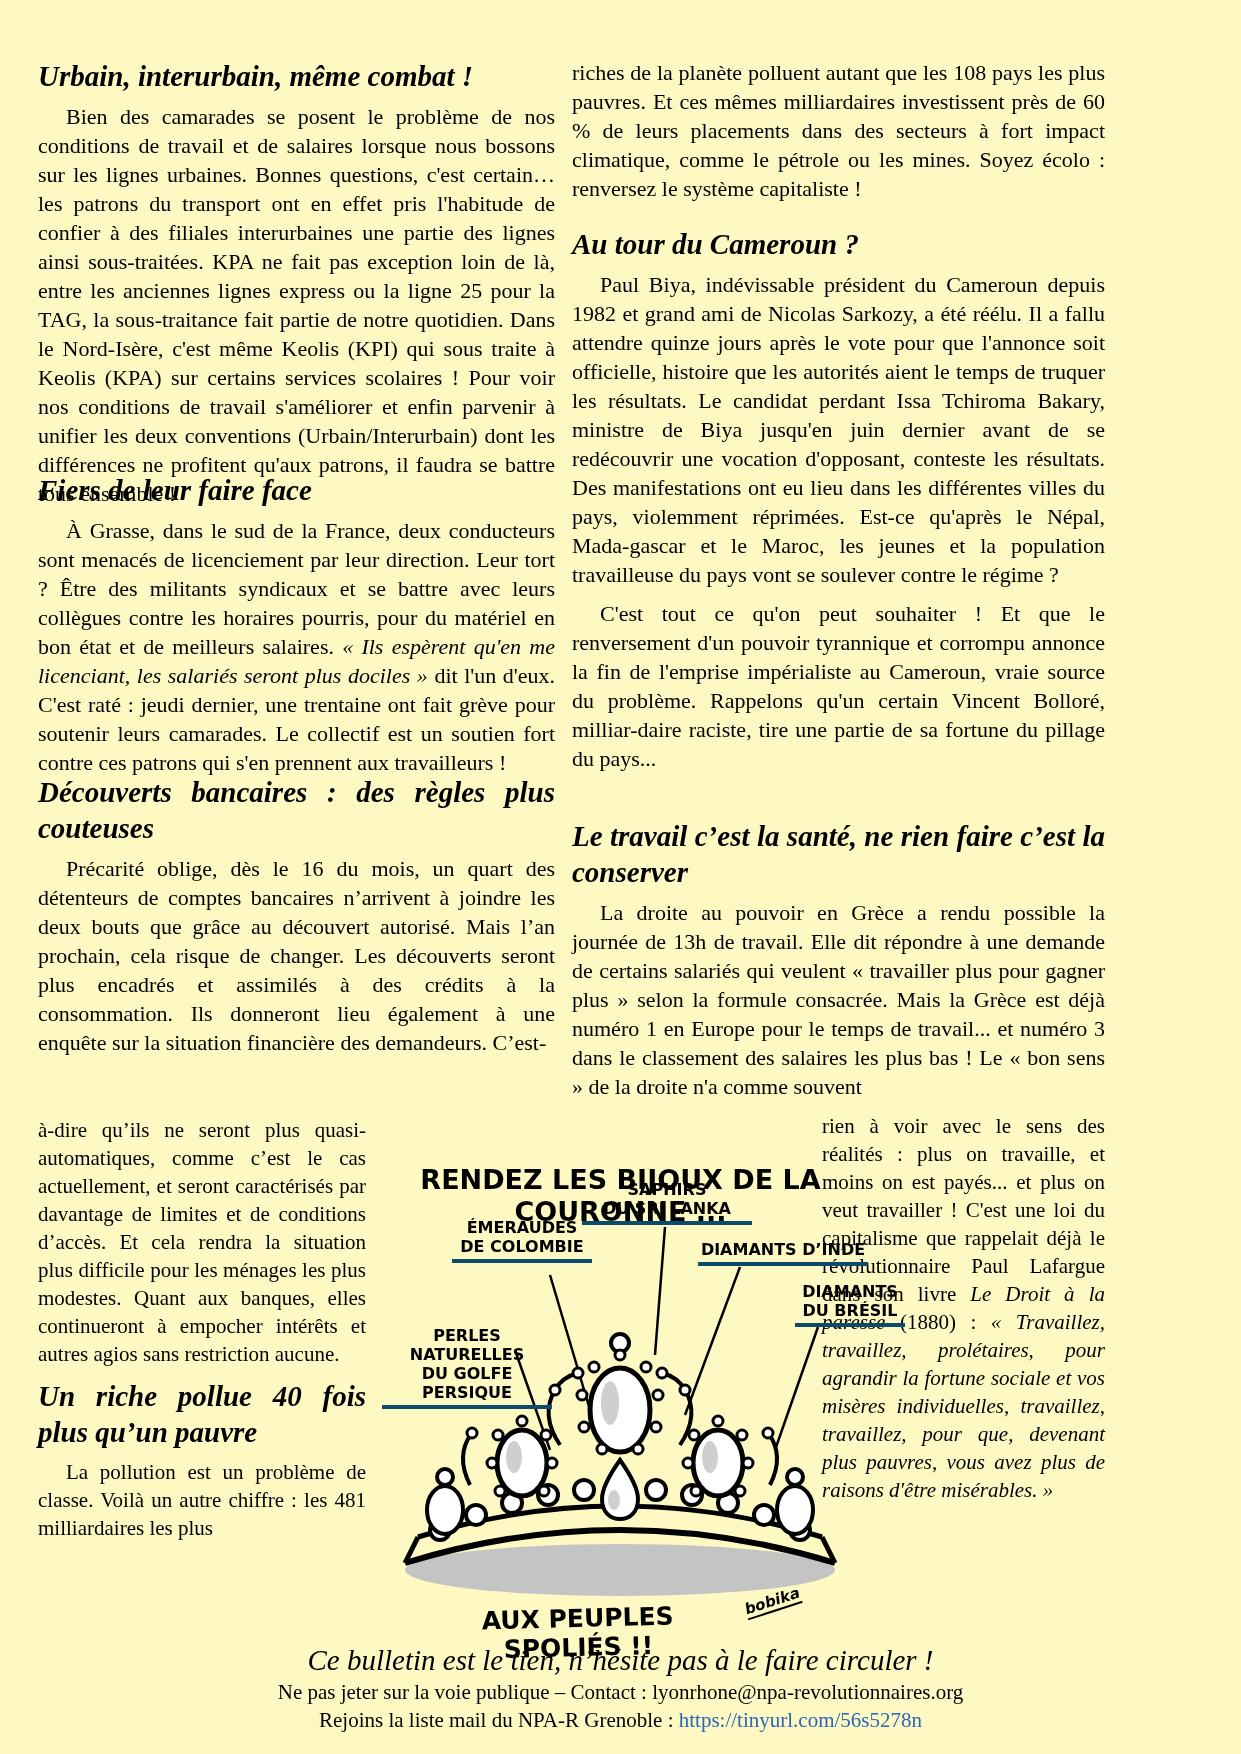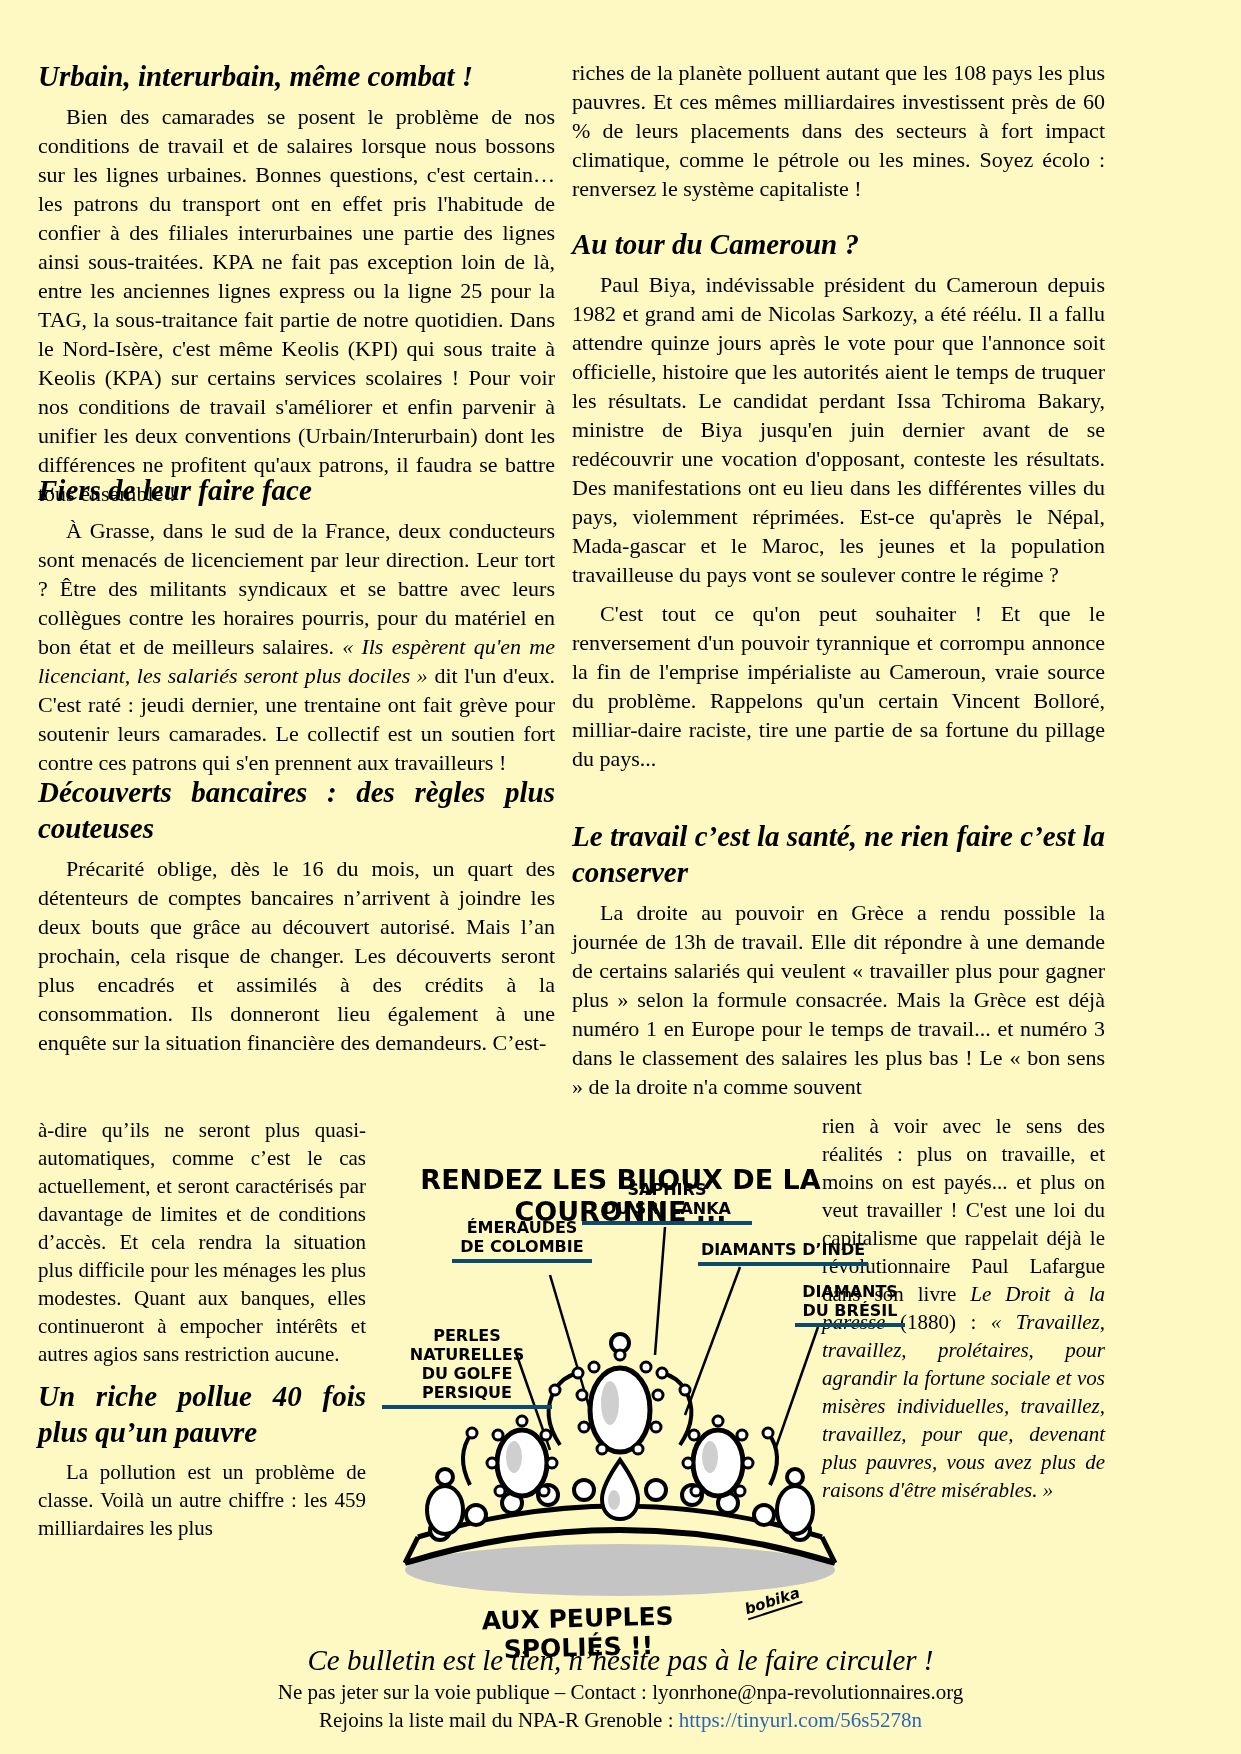--- a/index.html
+++ b/index.html
@@ -45,21 +45,21 @@
   </div>
 
   <div class="blk body-t" style="left:38px;top:774px;width:517px;">
     <h2 class="art-h">Découverts bancaires : des règles plus couteuses</h2>
     <p class="indent">Précarité oblige, dès le 16 du mois, un quart des détenteurs de comptes bancaires n’arrivent à joindre les deux bouts que grâce au découvert autorisé. Mais l’an prochain, cela risque de changer. Les découverts seront plus encadrés et assimilés à des crédits à la consommation. Ils donneront lieu également à une enquête sur la situation financière des demandeurs. C’est-</p>
   </div>
 
   <div class="blk narrow-t" style="left:38px;top:1116px;width:328px;">
     <p>à-dire qu’ils ne seront plus quasi-automatiques, comme c’est le cas actuellement, et seront caractérisés par davantage de limites et de conditions d’accès. Et cela rendra la situation plus difficile pour les ménages les plus modestes. Quant aux banques, elles continueront à empocher intérêts et autres agios sans restriction aucune.</p>
     <h2 class="art-h">Un riche pollue 40 fois plus qu’un pauvre</h2>
-    <p class="indent">La pollution est un problème de classe. Voilà un autre chiffre : les 459 milliardaires les plus</p>
+    <p class="indent">La pollution est un problème de classe. Voilà un autre chiffre : les 481 milliardaires les plus</p>
   </div>
 
   <div class="blk body-t" style="left:572px;top:58px;width:533px;">
     <p>riches de la planète polluent autant que les 108 pays les plus pauvres. Et ces mêmes milliardaires investissent près de 60 % de leurs placements dans des secteurs à fort impact climatique, comme le pétrole ou les mines. Soyez écolo : renversez le système capitaliste !</p>
   </div>
 
   <div class="blk body-t" style="left:572px;top:226px;width:533px;">
     <h2 class="art-h">Au tour du Cameroun ?</h2>
     <p class="indent">Paul Biya, indévissable président du Cameroun depuis 1982 et grand ami de Nicolas Sarkozy, a été réélu. Il a fallu attendre quinze jours après le vote pour que l'annonce soit officielle, histoire que les autorités aient le temps de truquer les résultats. Le candidat perdant Issa Tchiroma Bakary, ministre de Biya jusqu'en juin dernier avant de se redécouvrir une vocation d'opposant, conteste les résultats. Des manifestations ont eu lieu dans les différentes villes du pays, violemment réprimées. Est-ce qu'après le Népal, Mada-gascar et le Maroc, les jeunes et la population travailleuse du pays vont se soulever contre le régime ?</p>
     <p class="indent">C'est tout ce qu'on peut souhaiter ! Et que le renversement d'un pouvoir tyrannique et corrompu annonce la fin de l'emprise impérialiste au Cameroun, vraie source du problème. Rappelons qu'un certain Vincent Bolloré, milliar-daire raciste, tire une partie de sa fortune du pillage du pays...</p>

